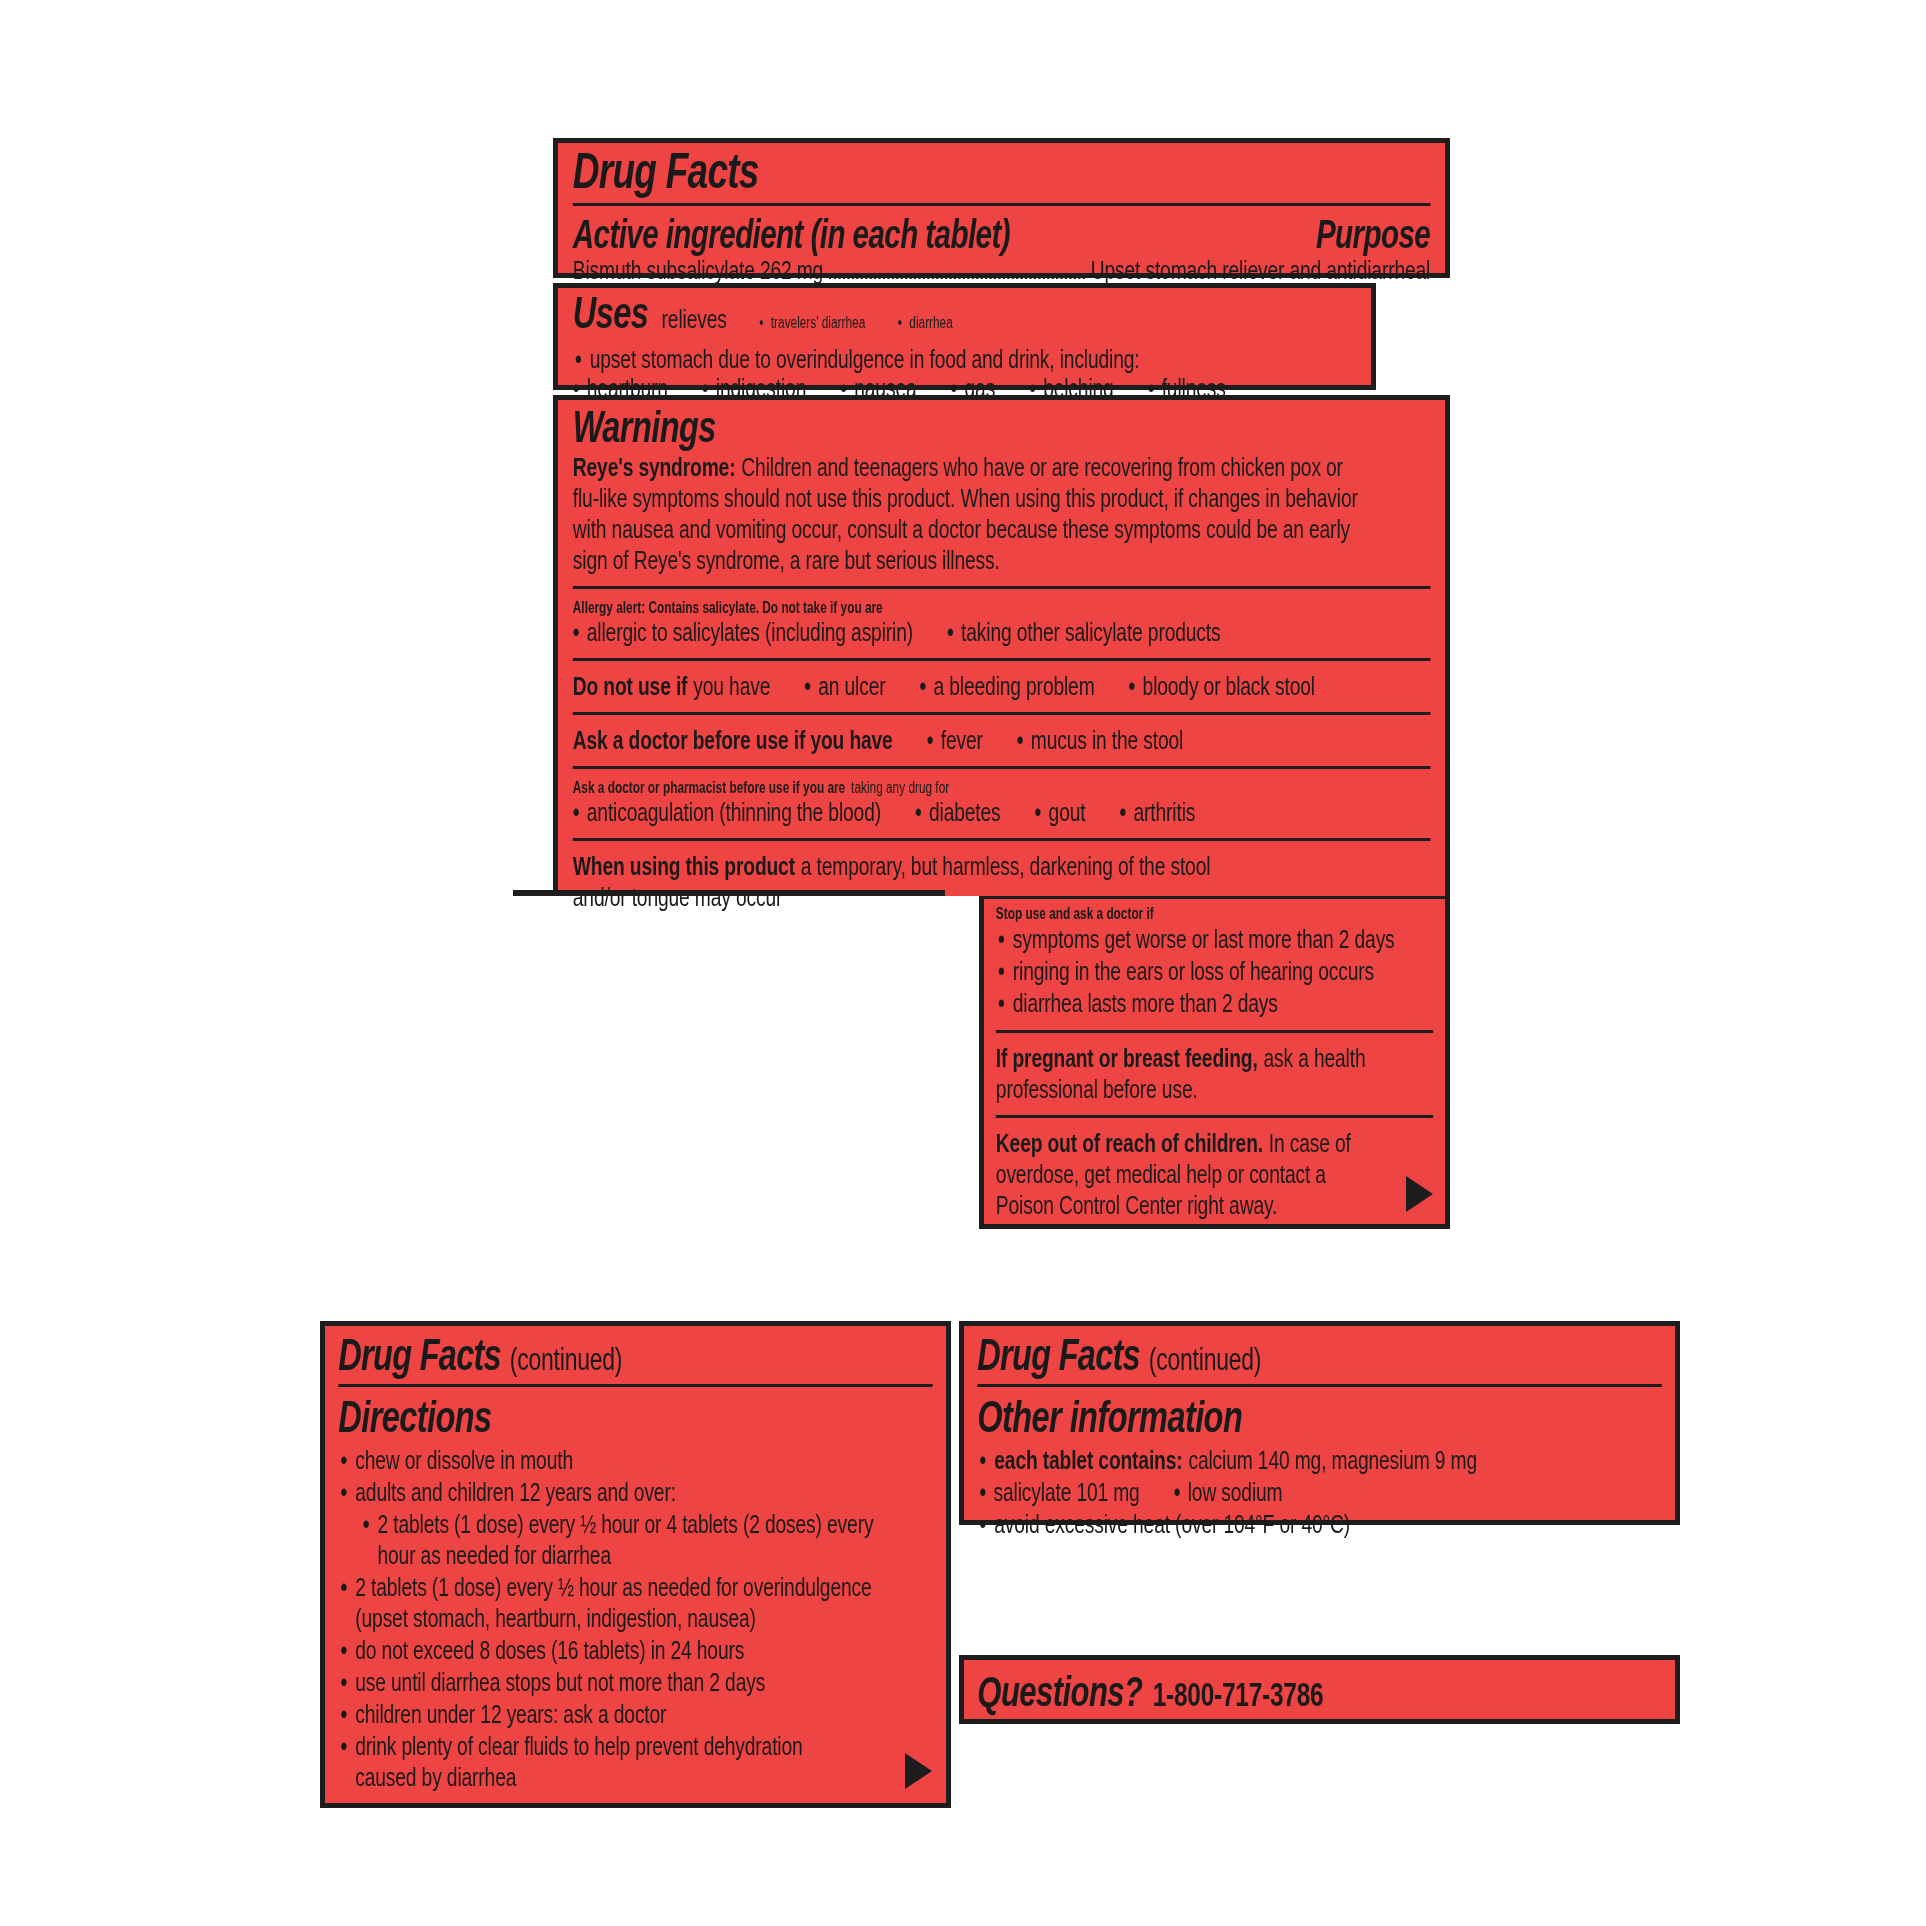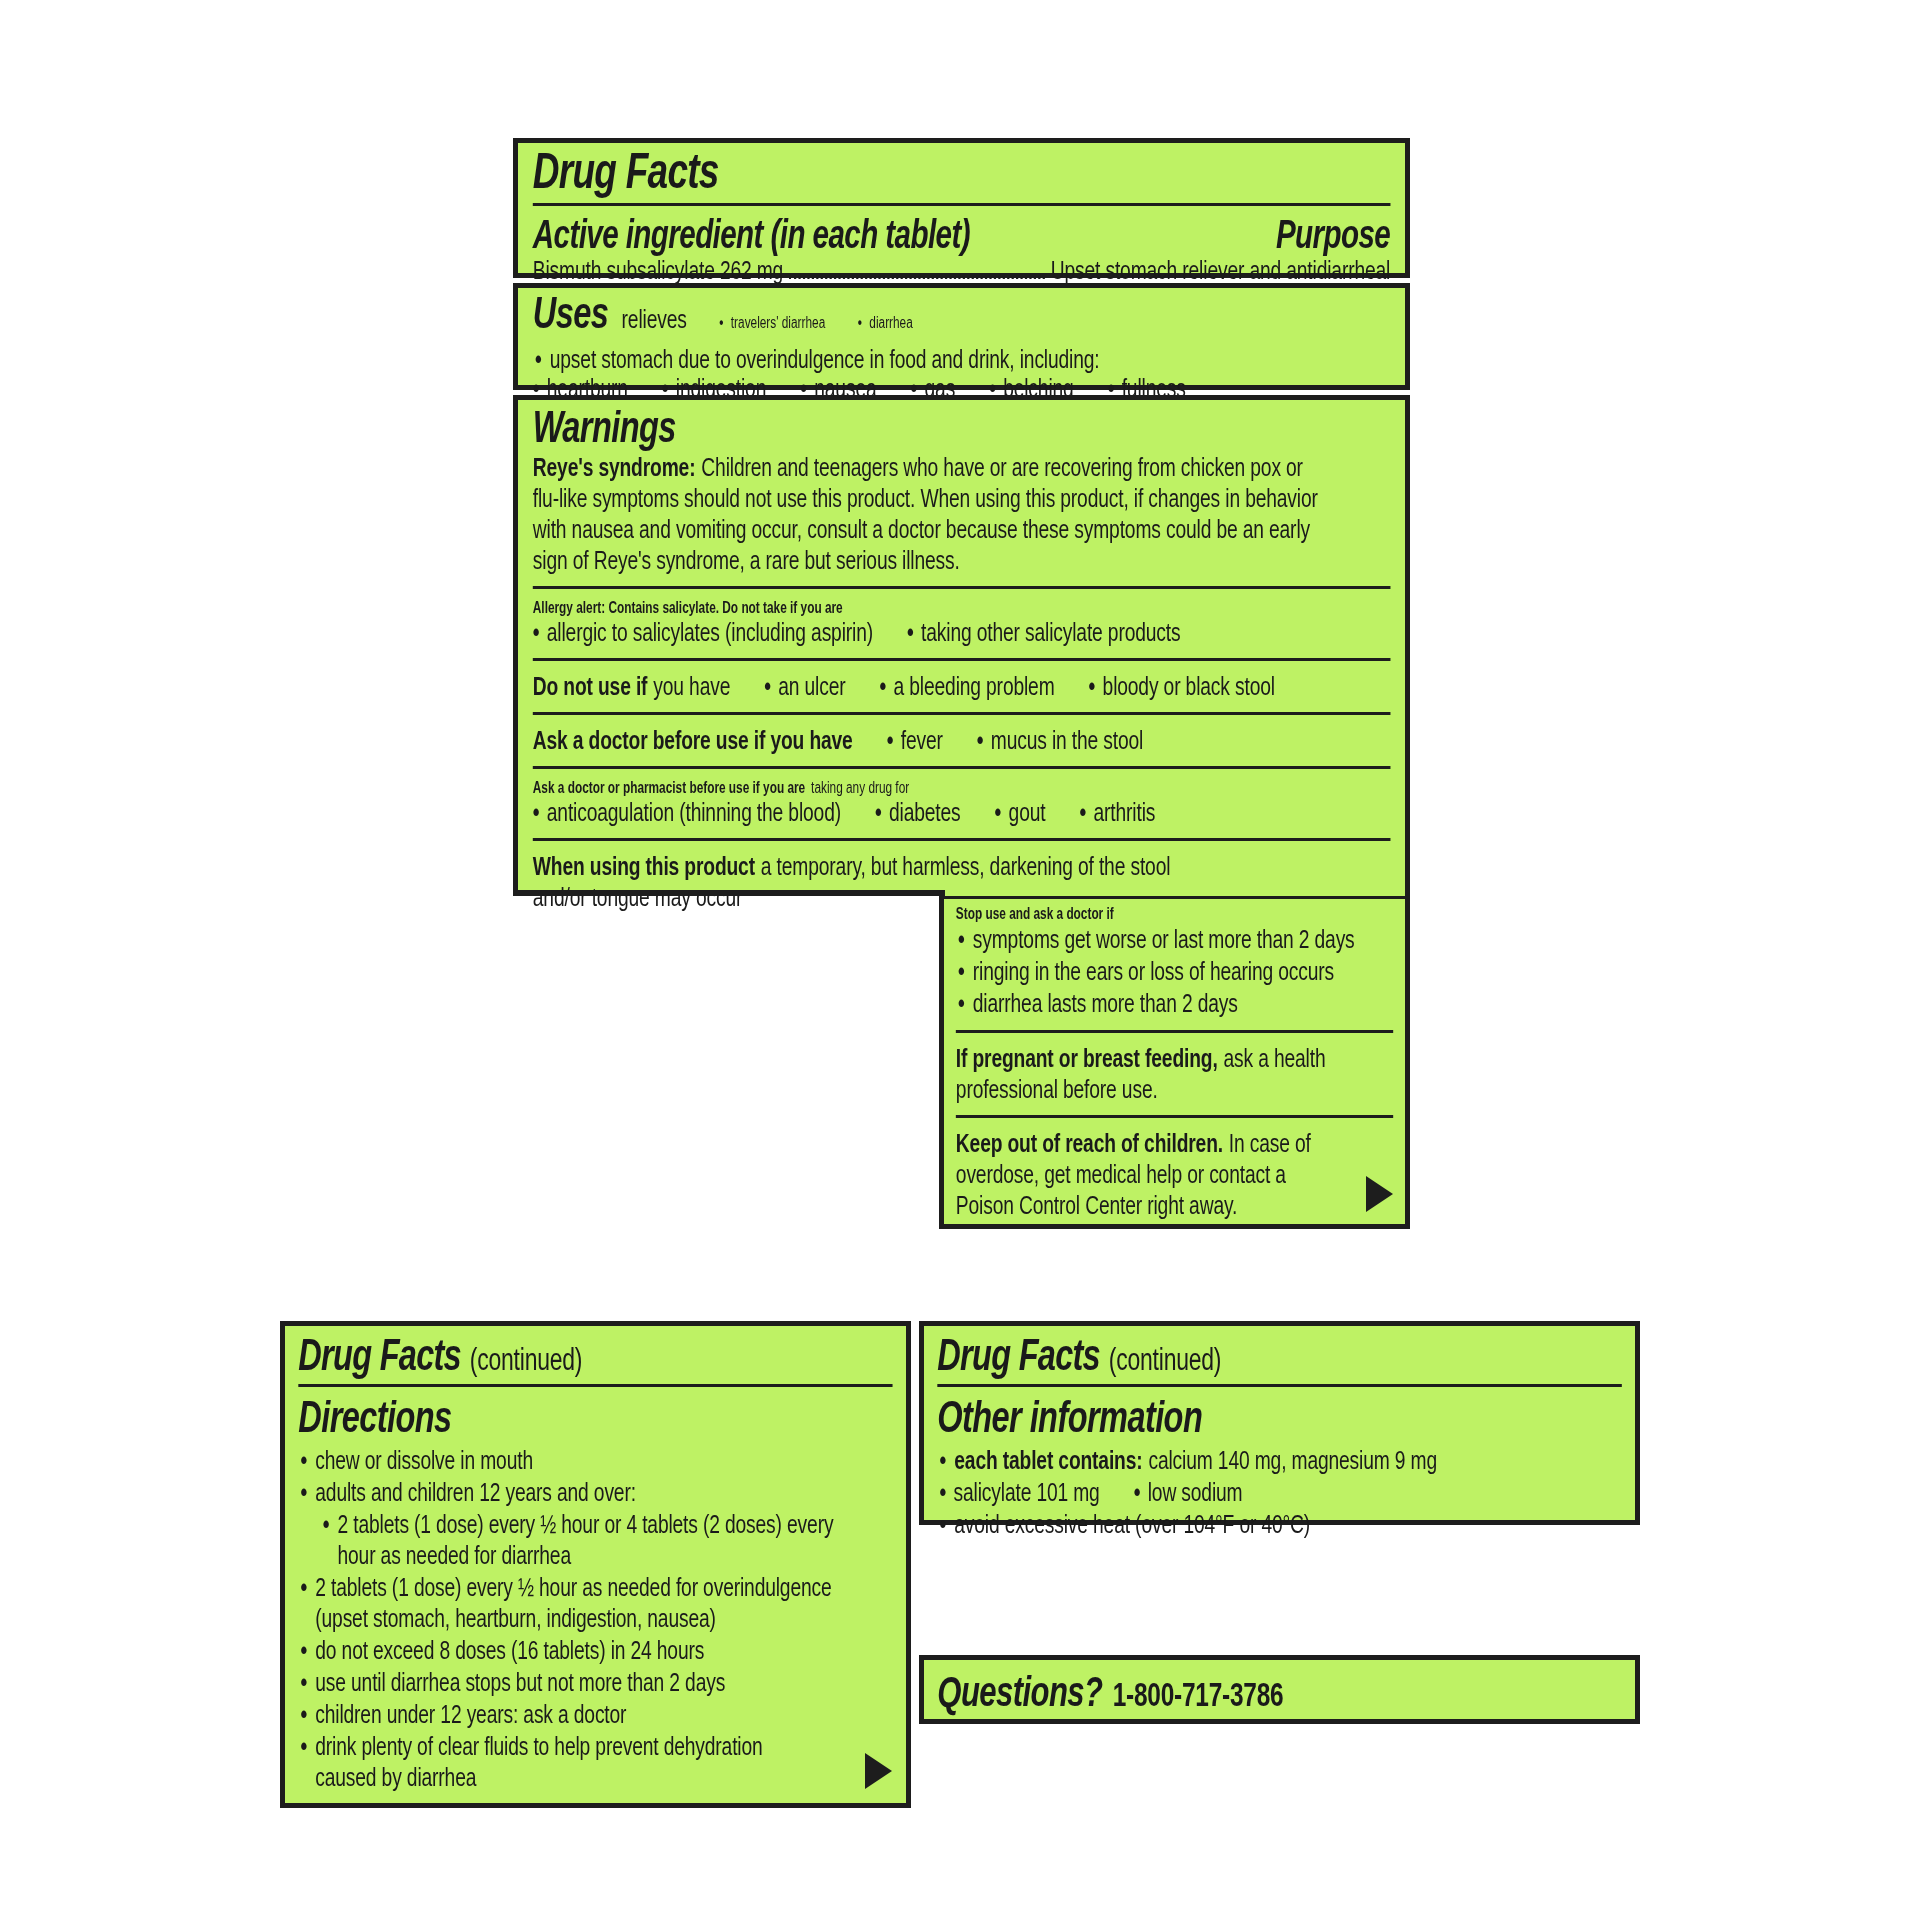--- a/index.html
+++ b/index.html
@@ -1,18 +1,18 @@
 <!DOCTYPE html>
 <html><head>
 <meta charset="utf-8">
 <style>
   html,body{margin:0;padding:0;background:#ffffff;}
   .page{position:relative;width:1927px;height:1927px;background:#ffffff;overflow:hidden;
         font-family:"Liberation Sans","DejaVu Sans",sans-serif;color:#1a1a1a;}
-  .box{position:absolute;border:5px solid #1d1d1d;background:#bef264;box-sizing:border-box;}
+  .box{position:absolute;border:5px solid #1d1d1d;background:#ef4444;box-sizing:border-box;margin-left:40px;}
   
   .cond{width:135.14%;transform:scaleX(0.74);transform-origin:0 0;padding:4px 20px 0;box-sizing:border-box;}
   .h-title{font-size:50px;font-weight:bold;font-style:italic;letter-spacing:-1px;line-height:1.04;}
   .h-cont{font-size:31px;font-weight:normal;font-style:normal;letter-spacing:-0.3px;margin-left:12px;}
   .h-sec{font-size:40px;font-weight:bold;font-style:italic;letter-spacing:-0.8px;line-height:1.05;}
   .h-big{font-size:44px;font-weight:bold;font-style:italic;letter-spacing:-0.8px;line-height:1.04;}
   .rule{height:3px;background:#1d1d1d;margin:6px 0 7px;}
   .divider{height:3px;background:#1d1d1d;margin:5px 0;}
   .body, .para, .vli, .brow{font-size:26px;line-height:31px;letter-spacing:-0.2px;}
   .bh{font-weight:bold;margin-right:8px;}
@@ -55,21 +55,21 @@
         <span class="h-sec">Purpose</span>
       </div>
       <div class="leader-row">
         <span>Bismuth subsalicylate 262 mg</span>
         <span class="leader"></span>
         <span>Upset stomach reliever and antidiarrheal</span>
       </div>
     </div>
   </section>
 
-  <section class="box" id="b2" style="left:513px;top:283px;width:897px;height:107px;">
+  <section class="box" id="b2" style="left:513px;top:283px;width:823px;height:107px;">
     <div class="cond" style="padding-top:2px;">
       <div class="uses-row1">
         <span class="h-big">Uses</span>
         <span class="uses-lead">relieves</span>
         <span class="hli">travelers' diarrhea</span>
         <span class="hli">diarrhea</span>
       </div>
       <div class="vli">
           <span>upset stomach due to overindulgence in food and drink, including:</span>
         </div>

